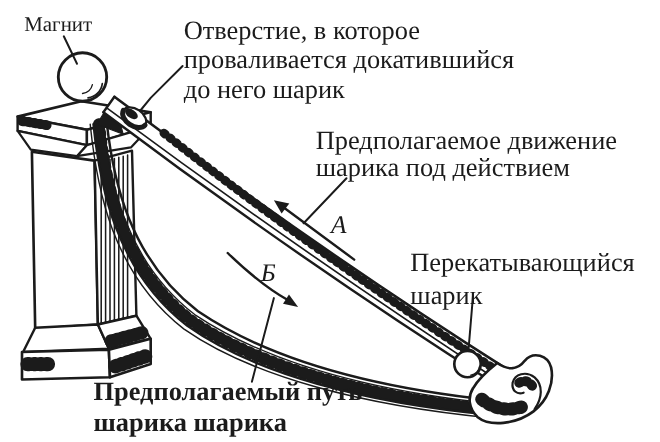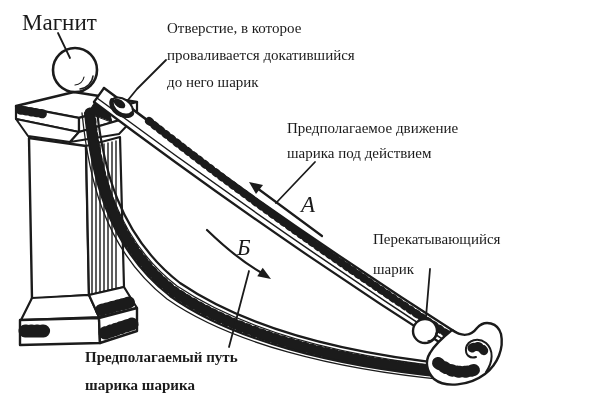--- a/index.html
+++ b/index.html
@@ -1,28 +1,28 @@
 <!DOCTYPE html>
 <html><head>
 <meta charset="utf-8">
 <style>
   html,body{margin:0;padding:0;background:#ffffff;}
   .stage{
     position:relative;width:600px;height:402px;background:#ffffff;overflow:hidden;
     font-family:"Liberation Serif", serif;color:#1b1b1b;
   }
   .stage svg{position:absolute;left:0;top:0;}
-  .lbl{position:absolute;font-size:15px;line-height:26px;color:#1b1b1b;white-space:nowrap;}
+  .lbl{position:absolute;font-size:24px;line-height:26px;color:#1b1b1b;white-space:nowrap;}
   .lbl .ln{white-space:nowrap;}
   .letter{position:absolute;font-size:23px;font-style:italic;color:#1b1b1b;}
   .lh27 .ln{line-height:27px;}
   .lh25 .ln{line-height:25px;}
   .lh30 .ln{line-height:30px;}
   .lh28 .ln{line-height:28px;font-weight:bold;}
-  .fs22{font-size:23px;}
+  .fs22{font-size:19px;}
 </style>
 </head>
 <body>
 
 <div class="stage">
 
   <svg width="600" height="402" viewBox="0 0 600 402" fill="none" stroke-linecap="round" stroke-linejoin="round">
 
     <g stroke="#1b1b1b">
       <path d="M 16,106 L 74,92 L 137,102 L 79,118 Z" fill="#ffffff" stroke-width="2.4"></path>

